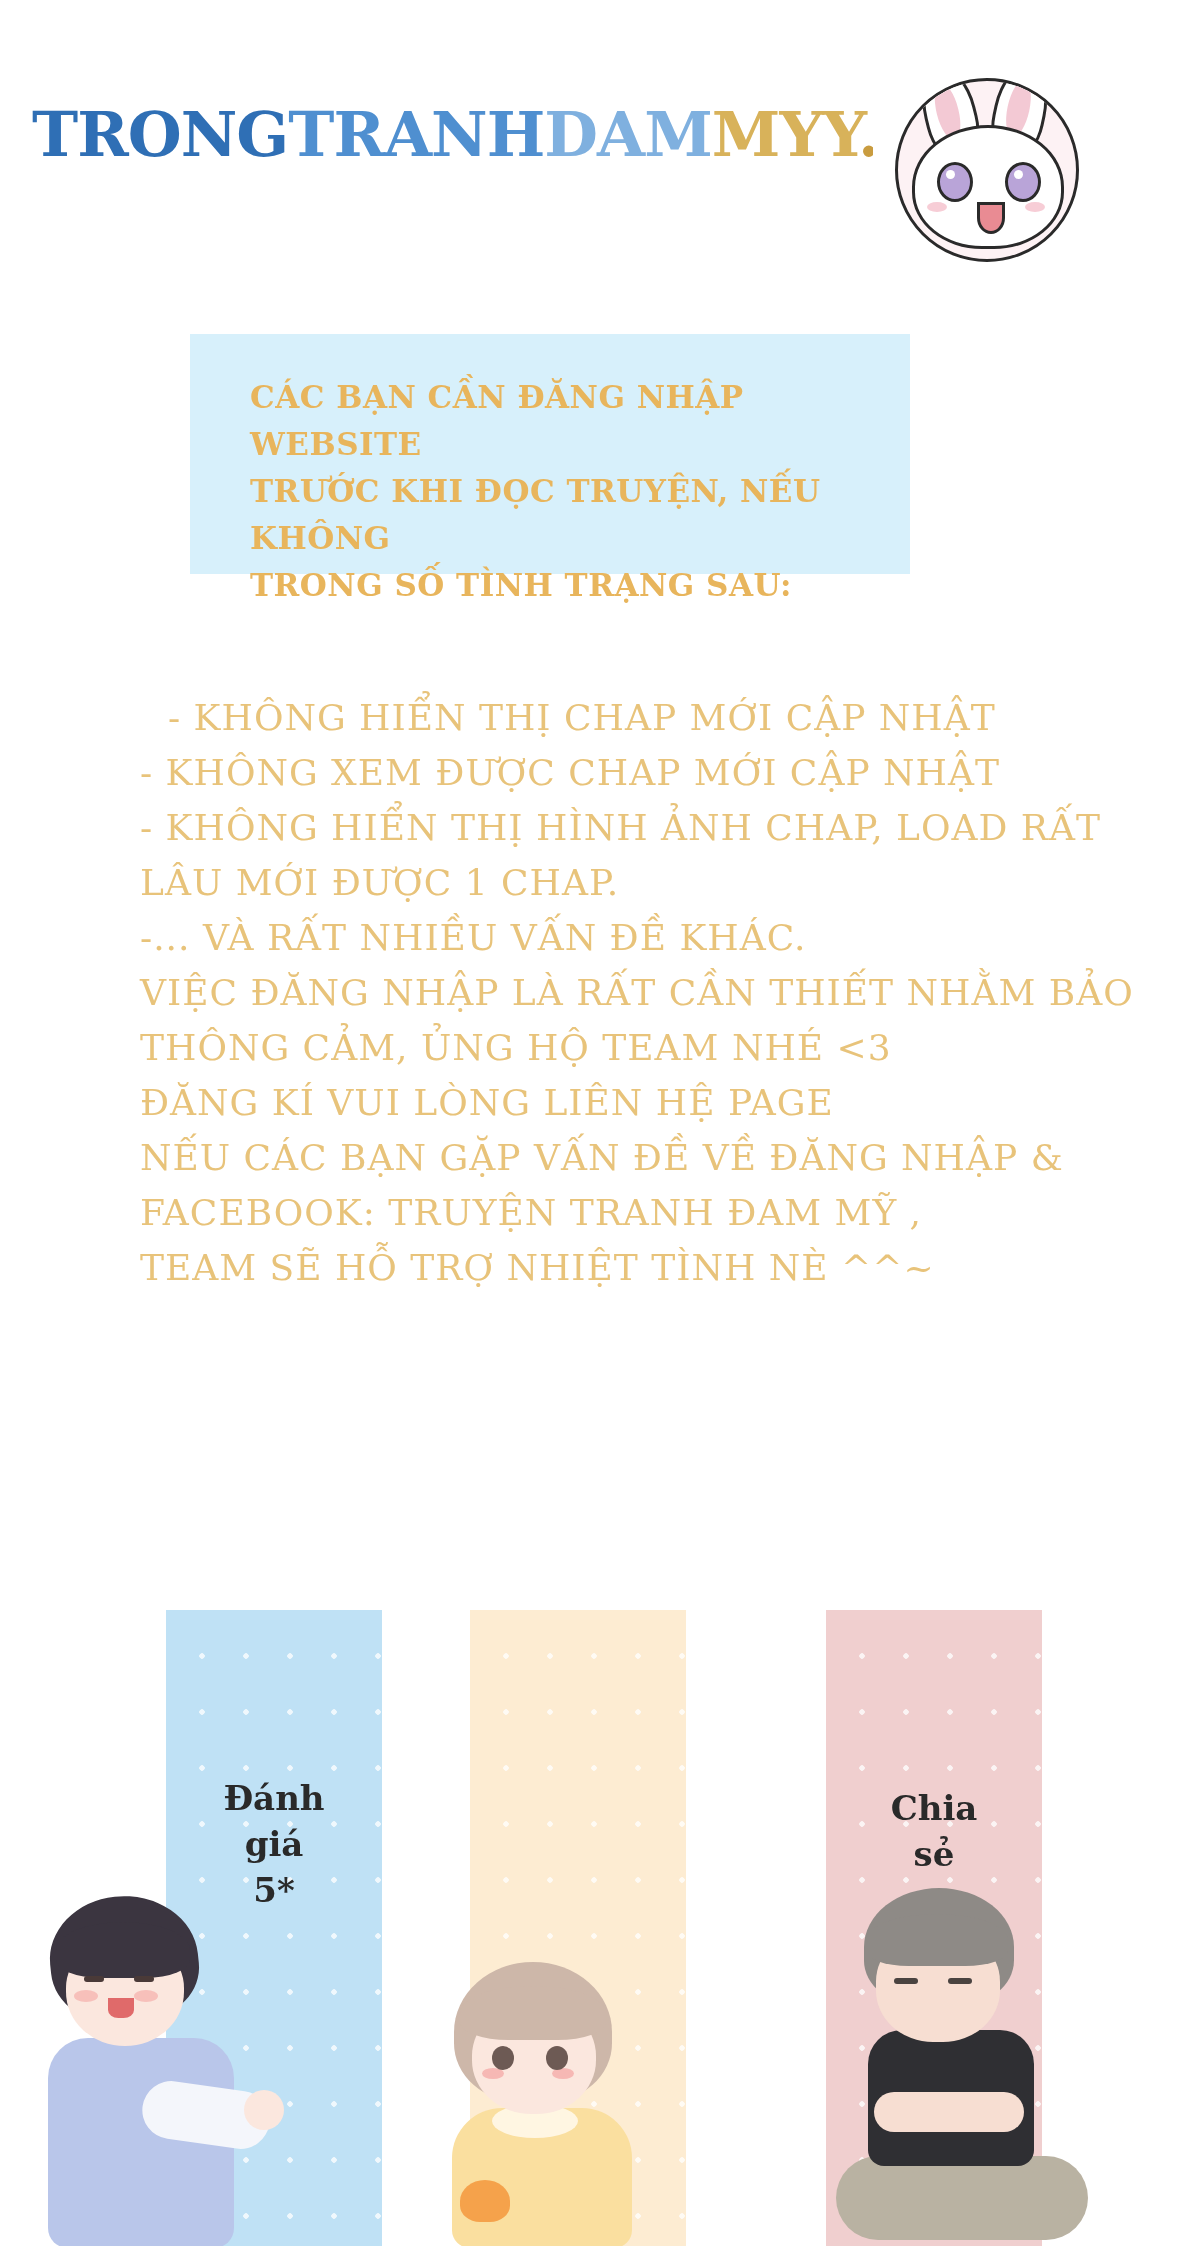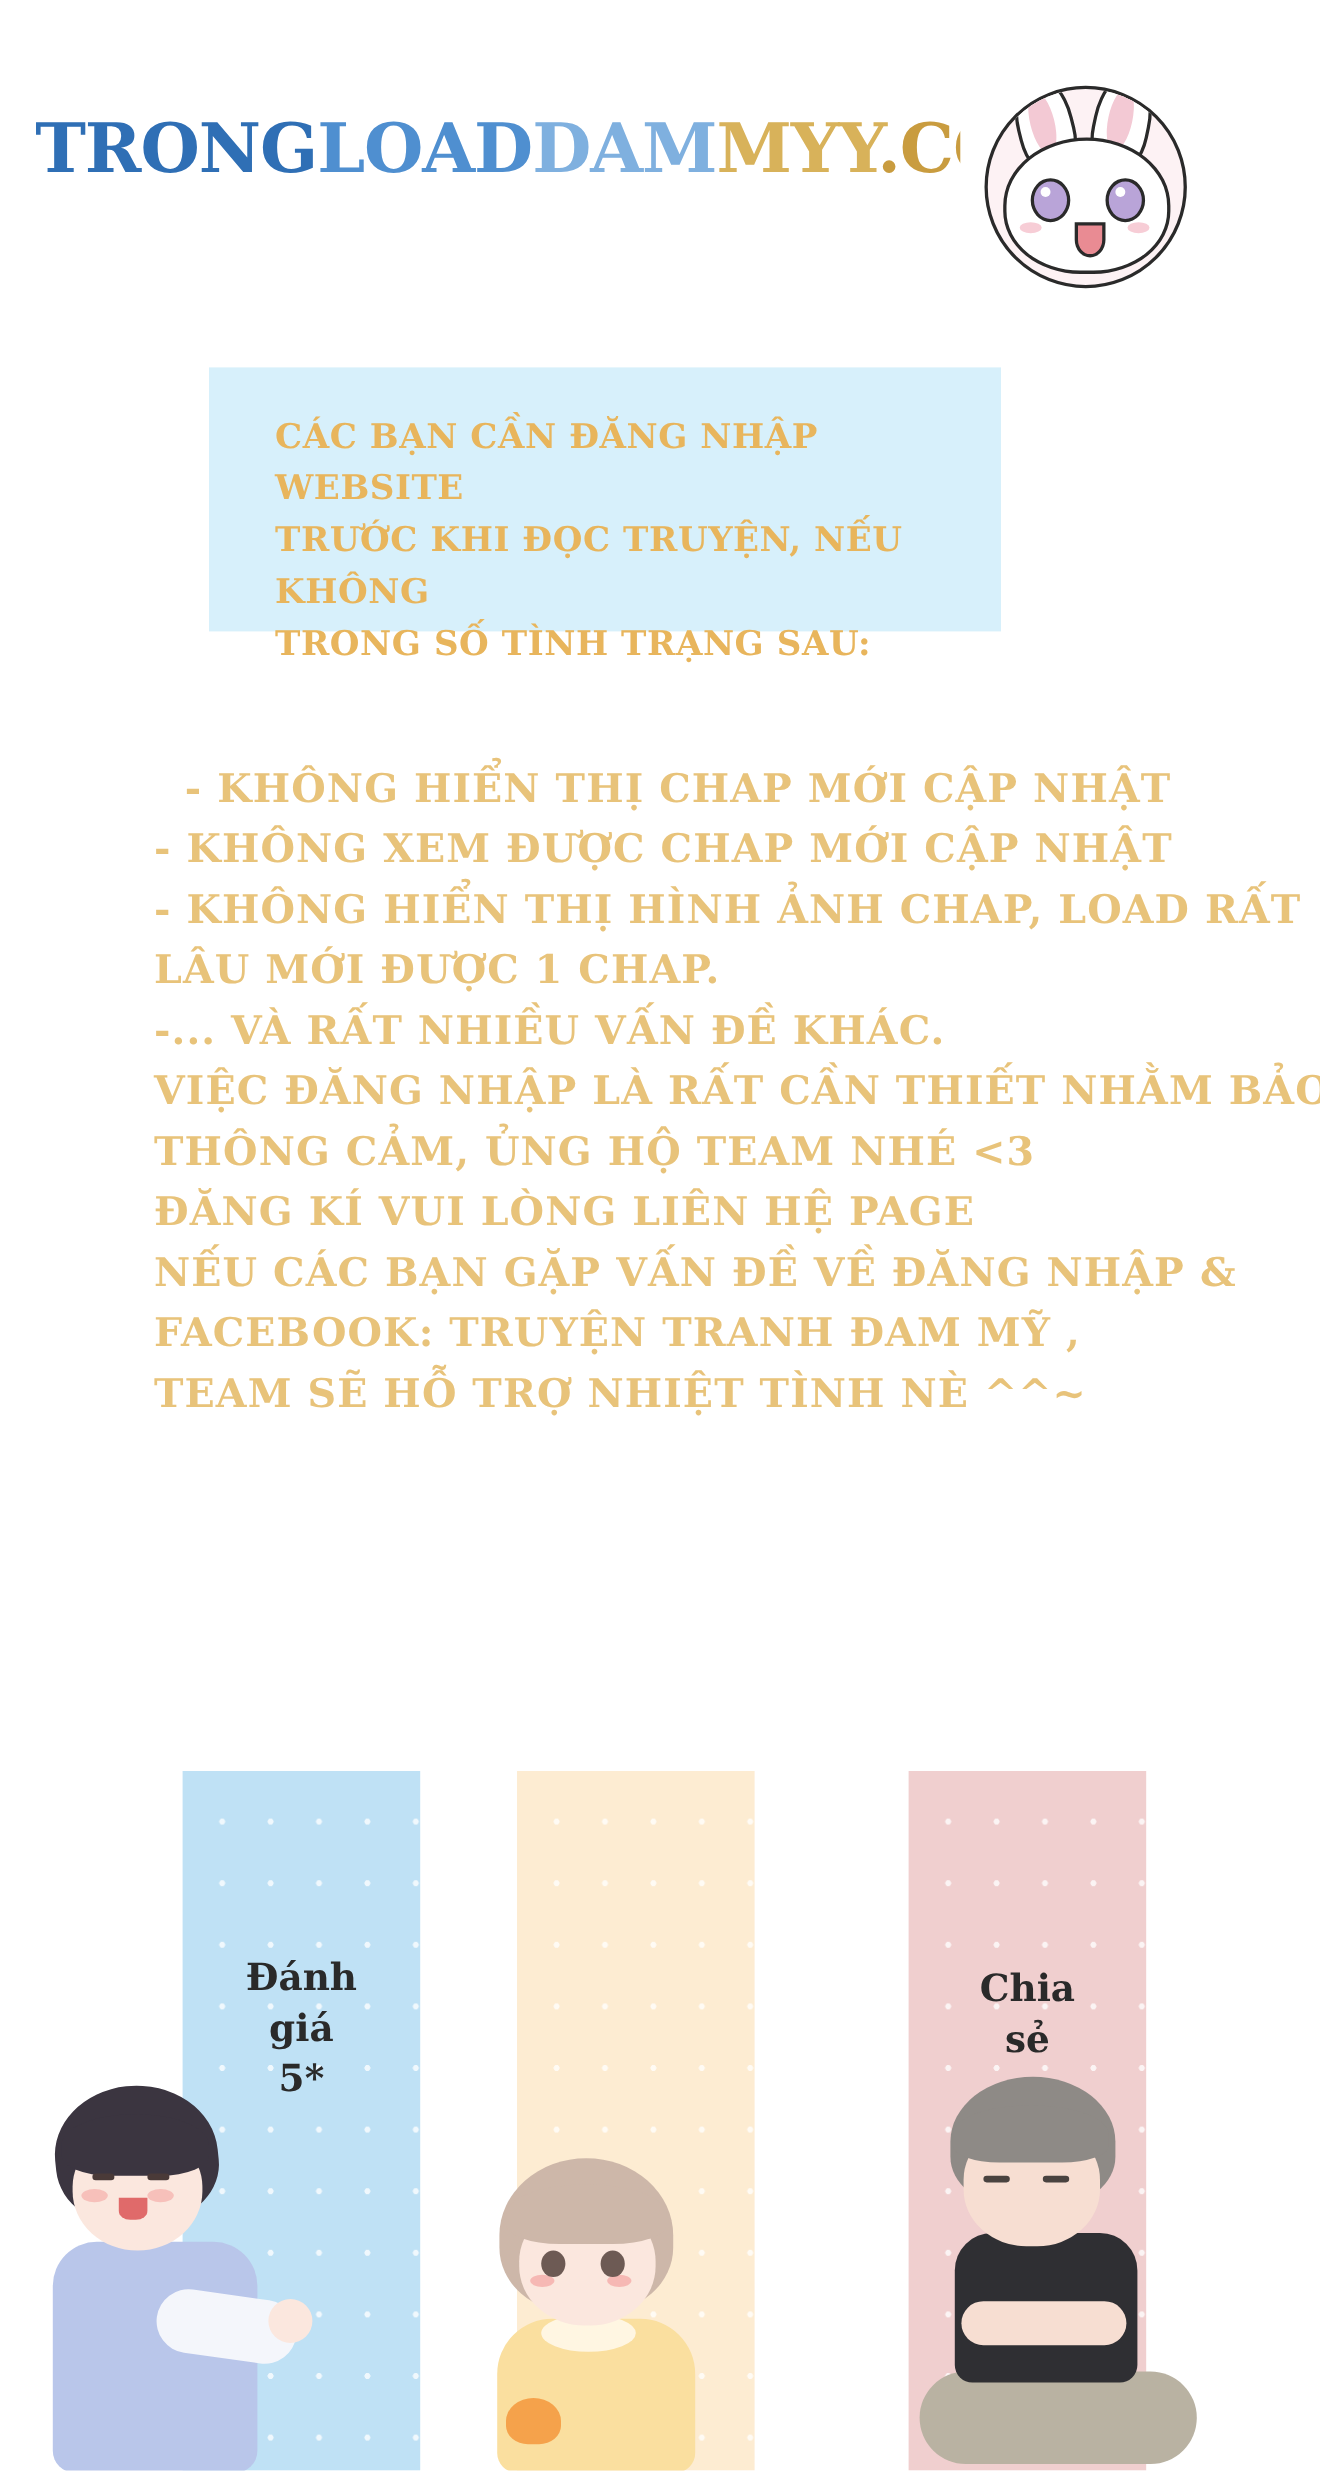--- a/index.html
+++ b/index.html
@@ -145,21 +145,21 @@
 
   
   .body-text {
     position: absolute;
     left: 140px;
     top: 690px;
     width: 980px;
   }
   .body-line {
     font-family: "DejaVu Serif", serif;
-    font-weight: bold;
+    font-weight: normal;
     font-size: 36px;
     line-height: 55px;
     color: #e8c37a;
     letter-spacing: 1px;
     text-transform: uppercase;
     white-space: nowrap;
   }
   .body-line.indent { padding-left: 28px; }
 
   
@@ -347,21 +347,21 @@
     width: 252px; height: 84px;
     background: #b9b2a2; border-radius: 44px;
   }
 </style>
 </head>
 <body>
 
 <div class="header">
 
   <div class="site-logo">
-    <span class="l0">TRONG</span><span class="l1">LOAD</span><span class="l2">DAM</span><span class="l3">MYY</span><span class="l4">.COM</span>
+    <span class="l0">TRONG</span><span class="l1">TRANH</span><span class="l2">DAM</span><span class="l3">MYY</span><span class="l4">.COM</span>
   </div>
 
   <div class="mascot-box">
     <div class="mascot-circle">
       <div class="bunny-ear left">
           <div class="bunny-ear-in"></div>
         </div>
       <div class="bunny-ear right">
           <div class="bunny-ear-in"></div>
         </div>

